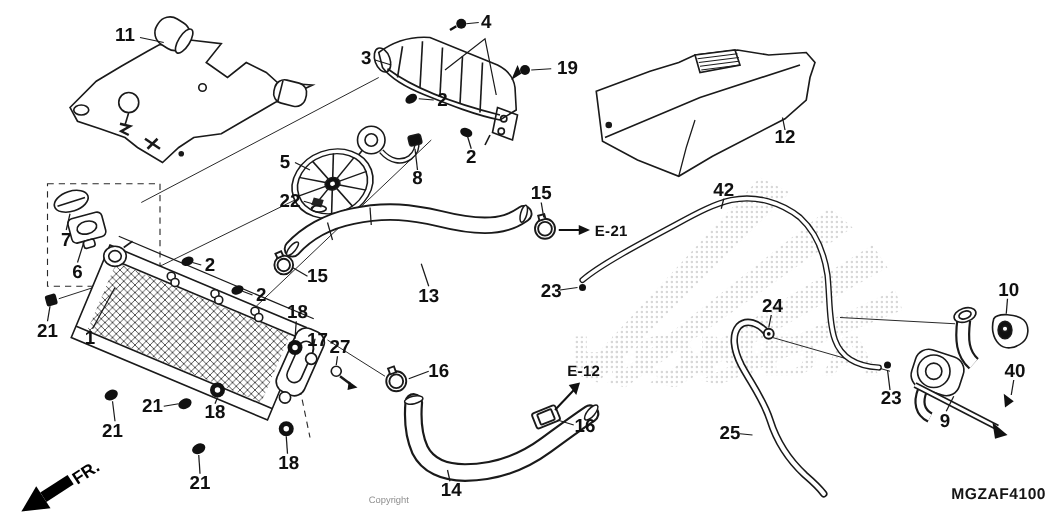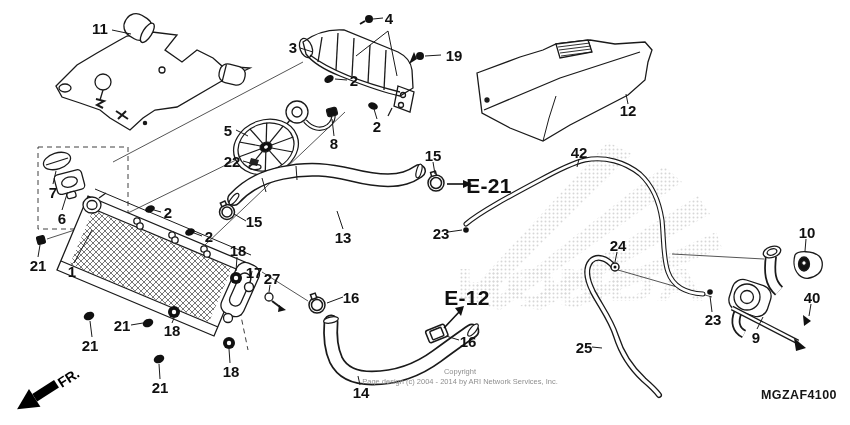--- a/index.html
+++ b/index.html
@@ -1,22 +1,22 @@
 <!DOCTYPE html>
 <html><head>
 <meta charset="utf-8">
 <style>
   html,body{margin:0;padding:0;background:#fff;}
   #stage{position:relative;width:850px;height:425px;background:#ffffff;overflow:hidden;
          font-family:"Liberation Sans",sans-serif;}
   #stage svg{position:absolute;left:0;top:0;}
   .lbl{position:absolute;transform:translate(-50%,-50%);font:600 15px "Liberation Sans",sans-serif;
        color:#101010;white-space:nowrap;line-height:1;}
-  .ref{font-weight:700;font-size:21px;letter-spacing:.3px;}
-  .copyright{position:absolute;left:295px;top:367px;width:330px;text-align:center;
+  .ref{font-weight:700;font-size:12px;letter-spacing:.3px;}
+  .copyright{position:absolute;left:295px;top:395px;width:330px;text-align:left;
              font-size:7.5px;color:#8f8f8f;line-height:1.3;}
   .code{position:absolute;left:750px;top:388px;font:700 12.5px "Liberation Sans",sans-serif;
         color:#151515;letter-spacing:.4px;margin-left:11px;}
 </style>
 </head>
 <body>
 
 <div id="stage">
 
 <svg width="850" height="425" viewBox="0 0 850 425">
@@ -356,16 +356,15 @@
   <span class="lbl" style="left:172px;top:330px">18</span>
   <span class="lbl" style="left:160px;top:387px">21</span>
   <span class="lbl" style="left:231px;top:371px">18</span>
   <span class="lbl" style="left:351px;top:297px">16</span>
   <span class="lbl" style="left:468px;top:341px">16</span>
   <span class="lbl" style="left:361px;top:392px">14</span>
   <span class="lbl ref" style="left:467px;top:297px">E-12</span>
 
   <div class="copyright">
     <div>Copyright</div>
-    <div>Page design (c) 2004 - 2014 by ARI Network Services, Inc.</div>
   </div>
   <div class="code">MGZAF4100</div>
 </div>
 
 </body></html>

